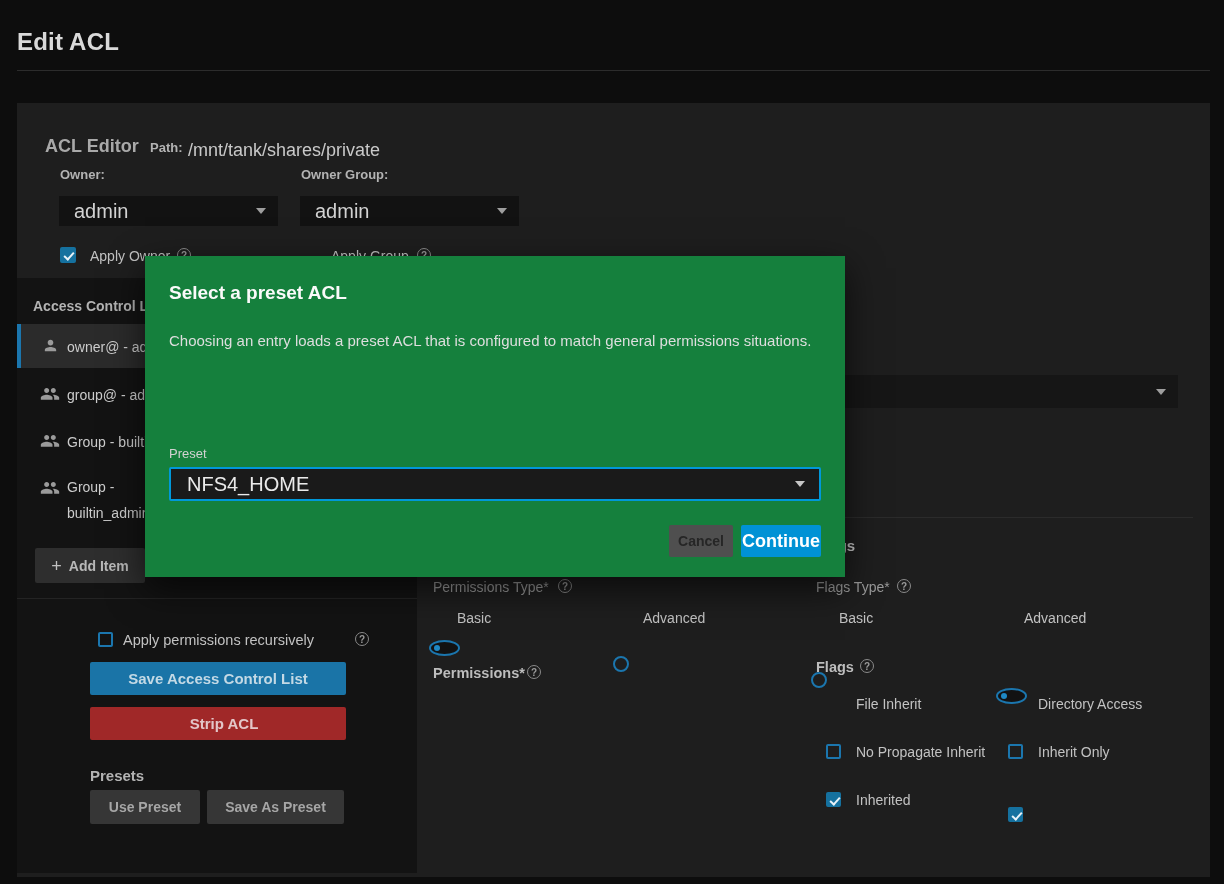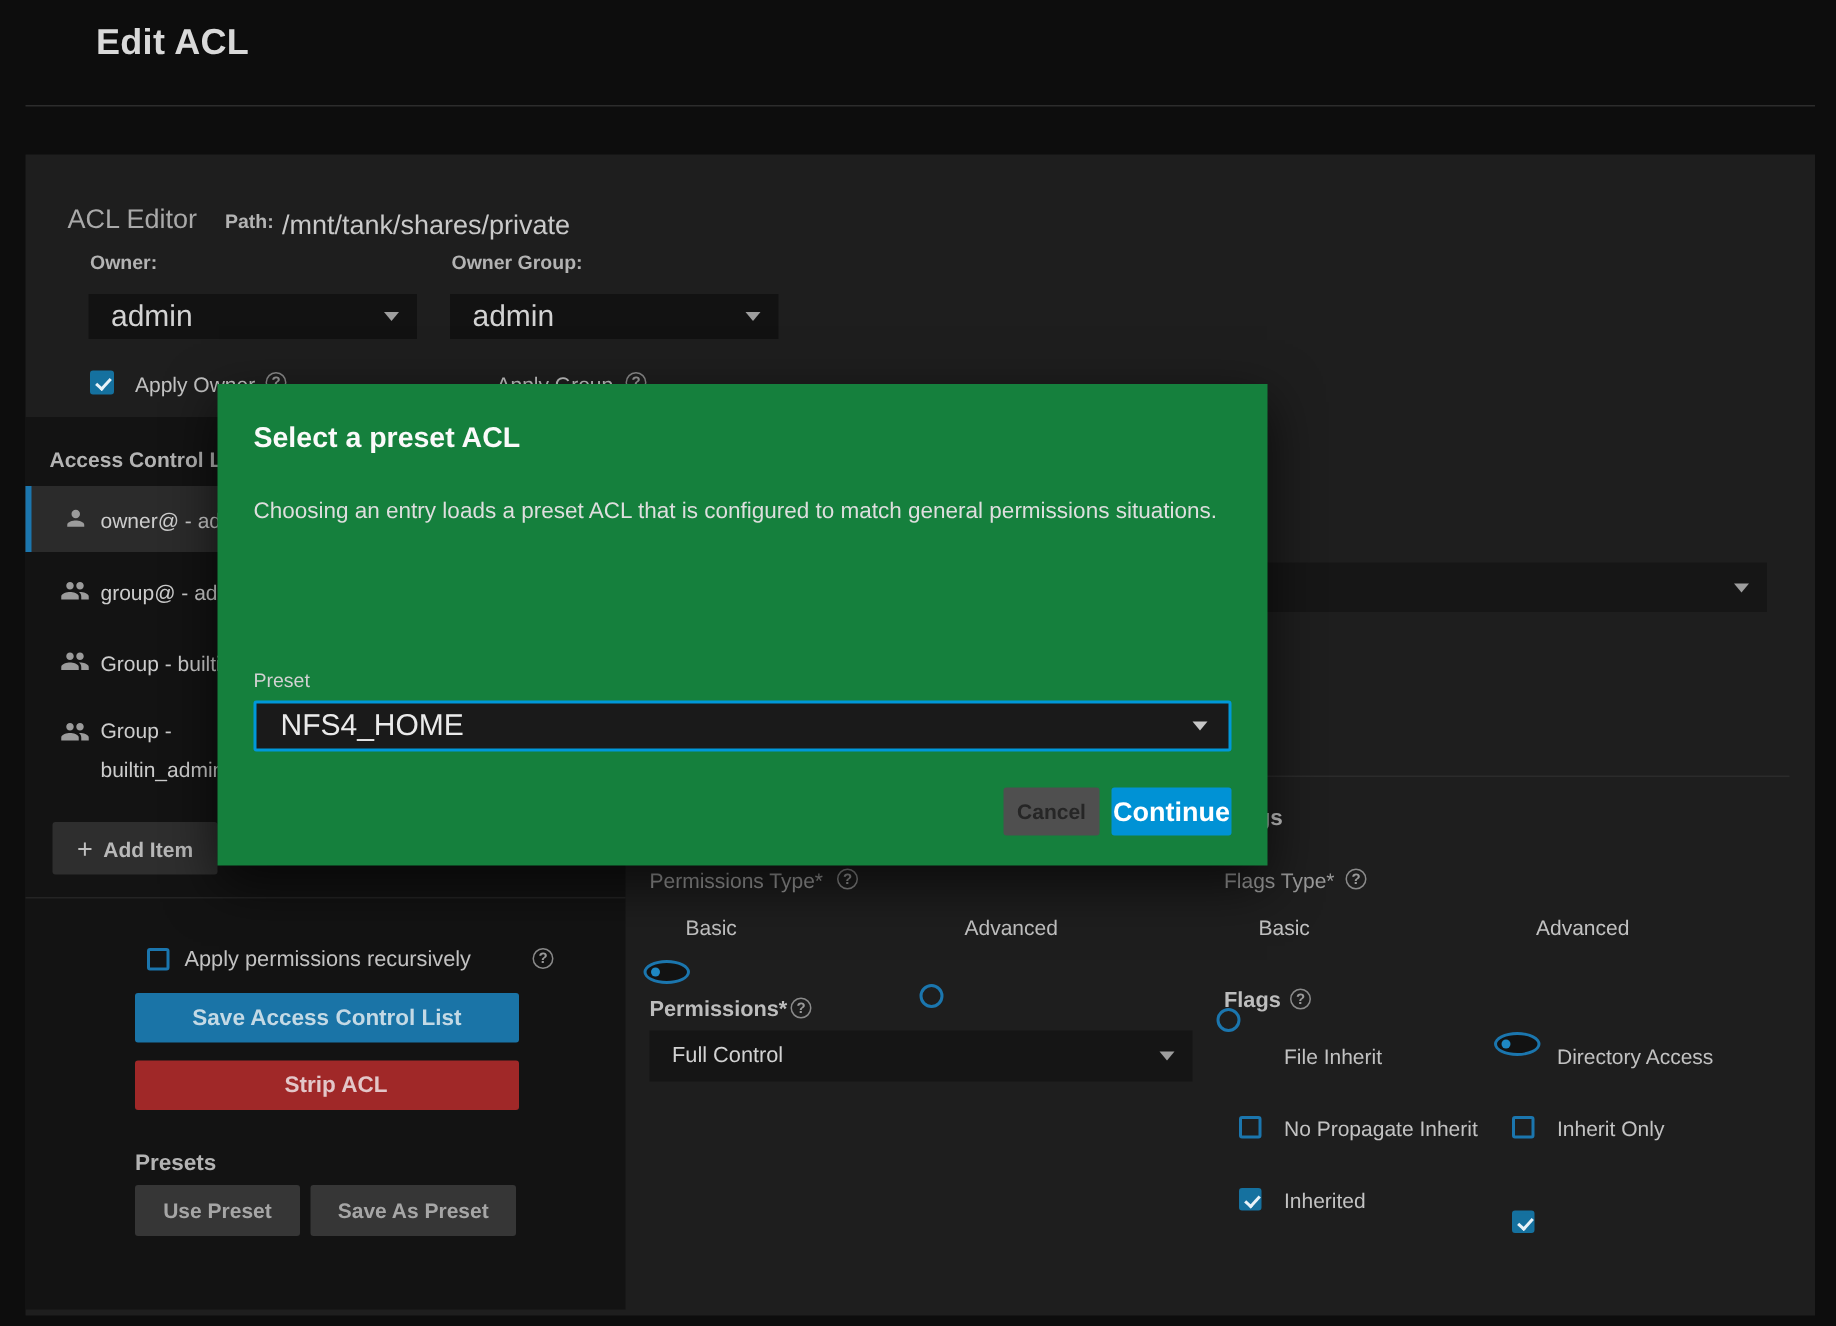--- a/index.html
+++ b/index.html
@@ -3,21 +3,21 @@
 <meta charset="utf-8">
 <style>
   html,body{margin:0;padding:0;background:#0d0d0d;}
   .page{position:relative;width:1224px;height:884px;background:#0d0d0d;overflow:hidden;
         font-family:"Liberation Sans",sans-serif;-webkit-font-smoothing:antialiased;}
   .abs{position:absolute;}
   .card{background:#1e1e1e;}
   .leftcol{background:#131313;}
   .hr{background:#2c2c2c;height:1px;}
   .pagetitle{font-size:24px;font-weight:bold;color:#d9d9d9;letter-spacing:.2px;}
-  .h-acl{font-size:18px;font-weight:normal;color:#a9a9a9;}
+  .h-acl{font-size:18px;font-weight:bold;color:#a9a9a9;}
   .lbl-b{font-size:13px;font-weight:bold;color:#b3b3b3;}
   .lbl{font-size:14px;color:#9a9a9a;}
   .val{font-size:18px;color:#c9c9c9;}
   .itемtxt{font-size:14px;color:#cccccc;}
   .sel{background:#121212;display:flex;align-items:center;padding:0 12px 0 15px;box-sizing:border-box;}
   .sel .txt{flex:1;font-size:20px;color:#d2d2d2;white-space:nowrap;overflow:hidden;}
   .arrow{width:0;height:0;border-left:5px solid transparent;border-right:5px solid transparent;
          border-top:6px solid #9e9e9e;flex:none;}
   .cb{width:15px;height:15px;box-sizing:border-box;border:2px solid #1b76ae;border-radius:2px;background:transparent;}
   .cb.checked{background:#15719f;border-color:#15719f;position:relative;}
@@ -39,21 +39,21 @@
   .modal .preset-lbl{font-size:13px;color:#d2d2d2;}
   .modal .preset-sel{background:#1a1a1a;border:2px solid #0098d9;border-radius:2px;
         display:flex;align-items:center;padding:0 14px 0 16px;box-sizing:border-box;}
   .modal .preset-sel .txt{flex:1;font-size:20px;color:#eaeaea;}
 </style>
 </head>
 <body>
 
 <div class="page">
 
-  <div class="abs pagetitle" style="left:17px;top:15px;margin-left:47px;">Edit ACL</div>
+  <div class="abs pagetitle" style="left:17px;top:28px;">Edit ACL</div>
   <div class="abs hr" style="left:17px;top:70px;width:1193px;"></div>
 
   <div class="abs card" style="left:17px;top:103px;width:1193px;height:774px;"></div>
 
   <div class="abs leftcol" style="left:17px;top:278px;width:400px;height:595px;"></div>
 
   <div class="abs h-acl" style="left:45px;top:136px;">ACL Editor</div>
   <div class="abs lbl-b" style="left:150px;top:140px;">Path:</div>
   <div class="abs val" style="left:188px;top:140px;">/mnt/tank/shares/private</div>
 
@@ -140,24 +140,20 @@
 
   <div class="abs lbl" style="left:433px;top:579px;">Permissions Type*</div>
   <span class="abs help" style="left:558px;top:579px;">?</span>
   <div class="abs radio sel" style="left:429px;top:608px;"></div>
   <div class="abs cblabel" style="left:457px;top:610px;">Basic</div>
   <div class="abs radio" style="left:613px;top:608px;"></div>
   <div class="abs cblabel" style="left:643px;top:610px;">Advanced</div>
 
   <div class="abs" style="left:433px;top:665px;font-size:14.5px;font-weight:bold;color:#bdbdbd;">Permissions*</div>
   <span class="abs help" style="left:527px;top:665px;">?</span>
-  <div class="abs sel" style="left:433px;top:687px;width:362px;height:34px;background:#151515;">
-    <span class="txt" style="font-size:14.5px;">Full Control</span>
-    <span class="arrow"></span>
-  </div>
 
   <div class="abs lbl" style="left:816px;top:579px;">Flags Type*</div>
   <span class="abs help" style="left:897px;top:579px;">?</span>
   <div class="abs radio" style="left:811px;top:608px;"></div>
   <div class="abs cblabel" style="left:839px;top:610px;">Basic</div>
   <div class="abs radio sel" style="left:996px;top:608px;"></div>
   <div class="abs cblabel" style="left:1024px;top:610px;">Advanced</div>
 
   <div class="abs" style="left:816px;top:659px;font-size:14.5px;font-weight:bold;color:#bdbdbd;">Flags</div>
   <span class="abs help" style="left:860px;top:659px;">?</span>

